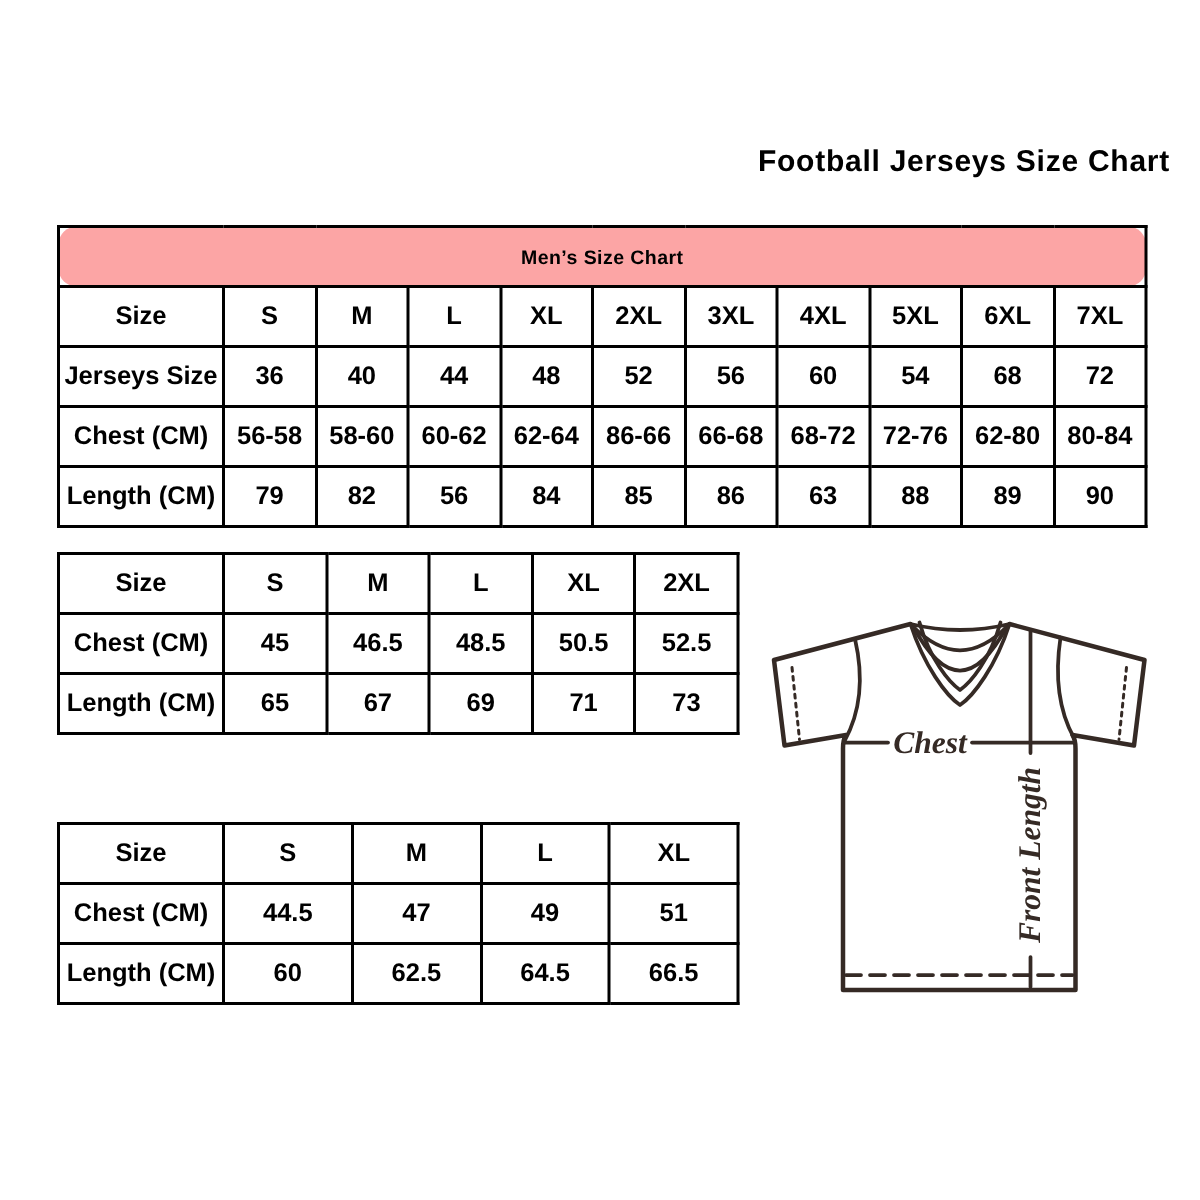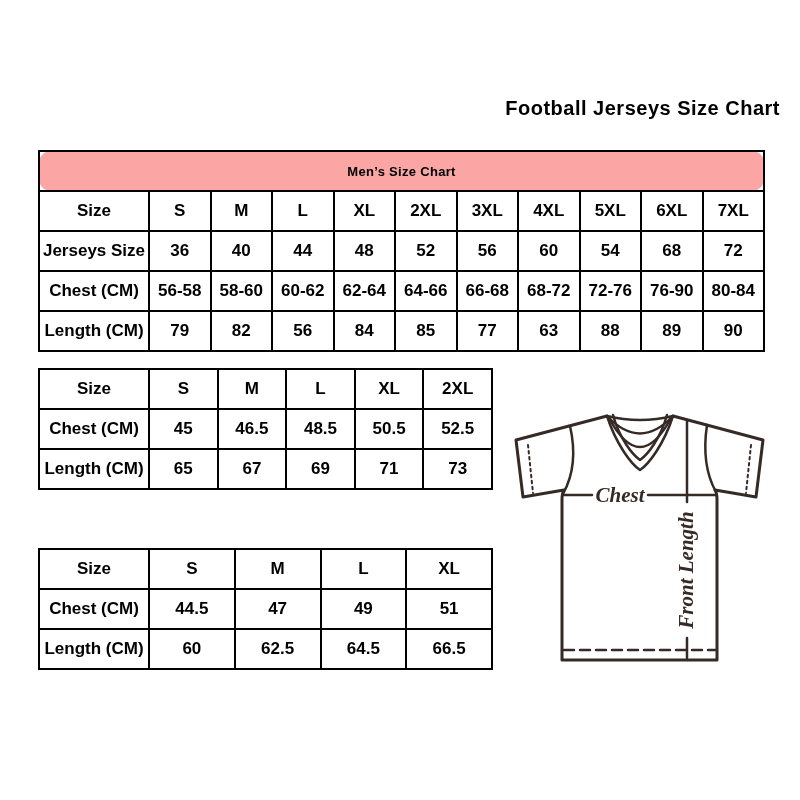--- a/index.html
+++ b/index.html
@@ -77,35 +77,35 @@
         <td>54</td>
         <td>68</td>
         <td>72</td>
       </tr>
       <tr>
         <td>Chest (CM)</td>
         <td>56-58</td>
         <td>58-60</td>
         <td>60-62</td>
         <td>62-64</td>
-        <td>64-66</td>
+        <td>86-66</td>
         <td>66-68</td>
         <td>68-72</td>
         <td>72-76</td>
-        <td>76-90</td>
+        <td>62-80</td>
         <td>80-84</td>
       </tr>
       <tr>
         <td>Length (CM)</td>
         <td>79</td>
         <td>82</td>
         <td>56</td>
         <td>84</td>
         <td>85</td>
-        <td>77</td>
+        <td>86</td>
         <td>63</td>
         <td>88</td>
         <td>89</td>
         <td>90</td>
       </tr>
     </tbody>
   </table>
 
   <table id="women-table" class="size-table">
     <colgroup>

